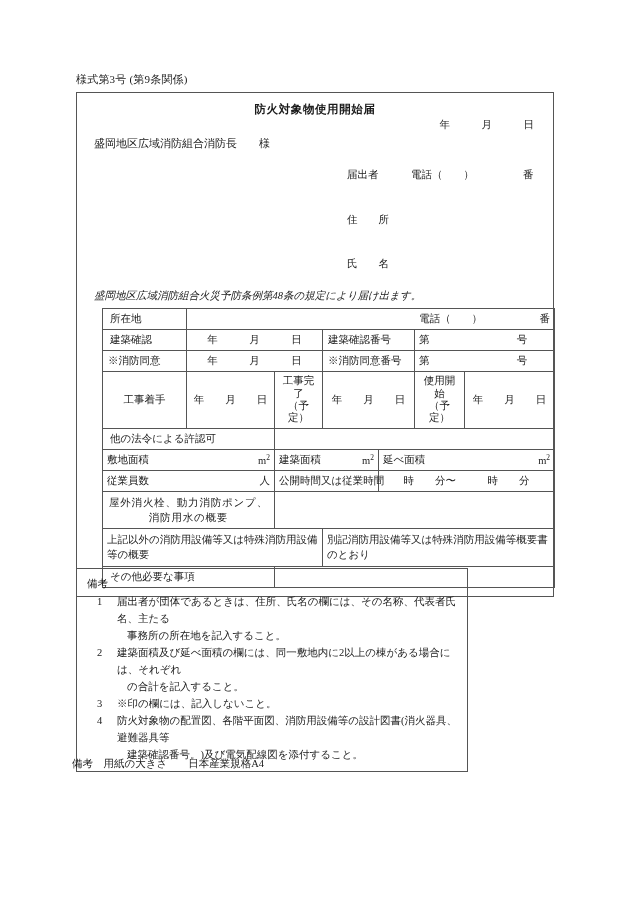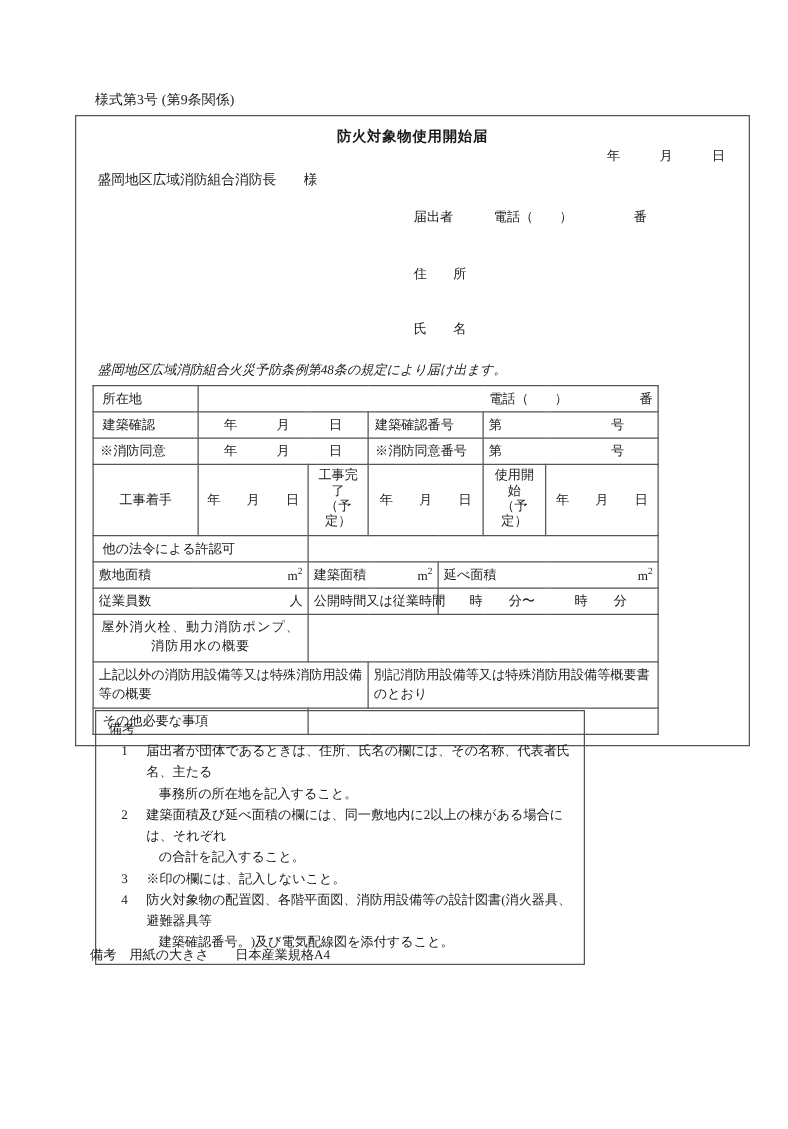--- a/index.html
+++ b/index.html
@@ -29,23 +29,23 @@
     left: 76px;
     top: 72px;
     font-size: 11px;
     letter-spacing: 0.2px;
     white-space: nowrap;
   }
 
   
   .form-frame {
     position: absolute;
-    left: 60px;
+    left: 76px;
     top: 92px;
-    width: 540px;
+    width: 478px;
     border: 1px solid #555;
     box-sizing: border-box;
     padding: 6px 9px 8px 9px;
   }
 
   .title-row {
     text-align: center;
     font-size: 11.5px;
     font-weight: bold;
     letter-spacing: 0.6px;
@@ -85,21 +85,21 @@
     margin-top: 2px;
     margin-bottom: 5px;
     white-space: pre;
     font-style: italic;
   }
 
   
   table.main {
     border-collapse: collapse;
     width: 452px;
-    margin-left: 4px;
+    margin-left: 16px;
     table-layout: fixed;
   }
   table.main td {
     border: 1px solid #555;
     font-size: 10.5px;
     padding: 3px 4px;
     vertical-align: middle;
     height: 18px;
     box-sizing: border-box;
   }

